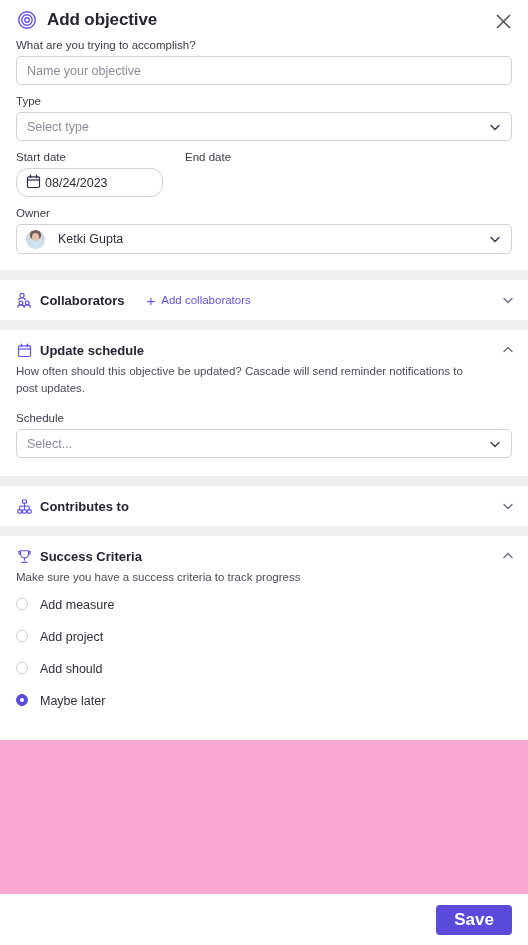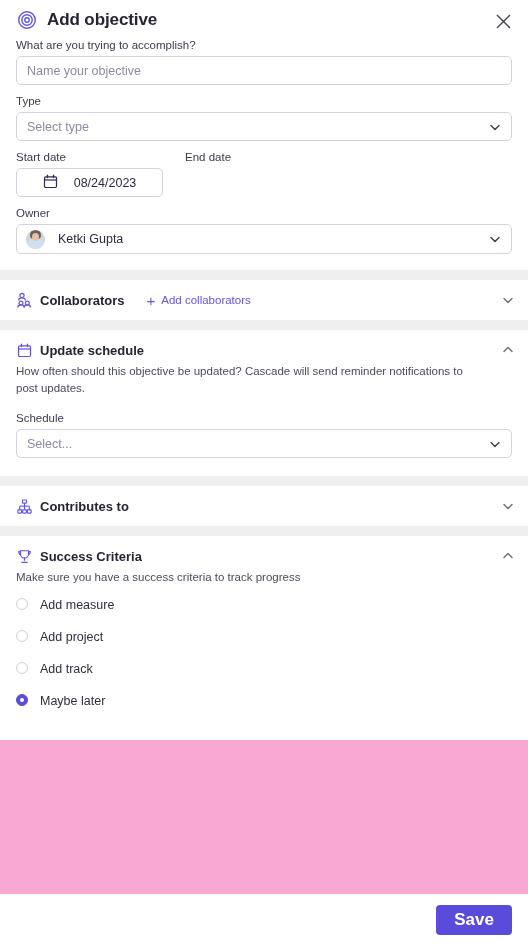--- a/index.html
+++ b/index.html
@@ -90,28 +90,27 @@
     top: 50%;
     transform: translateY(-50%);
     display: flex;
   }
 
   .date-row { display: flex; gap: 22px; }
   .date-col { width: 147px; }
   .date-box {
     height: 29px;
     border: 1px solid #d3d1dd;
-    border-radius: 5px;
+    border-radius: 12px;
     display: flex;
     align-items: center;
     padding: 0 9px;
-    gap: 16px;
+    gap: 4px;
     font-size: 12.5px;
     color: #2b2b3d;
-    justify-content: center;
   }
 
   .owner-box {
     height: 30px;
     border: 1px solid #d3d1dd;
     border-radius: 5px;
     display: flex;
     align-items: center;
     padding: 0 9px;
     gap: 13px;
@@ -439,21 +438,21 @@
         <div class="radio-row">
           <span class="radio"></span>
           <span class="radio-label">Add measure</span>
         </div>
         <div class="radio-row">
           <span class="radio"></span>
           <span class="radio-label">Add project</span>
         </div>
         <div class="radio-row">
           <span class="radio"></span>
-          <span class="radio-label">Add track</span>
+          <span class="radio-label">Add should</span>
         </div>
         <div class="radio-row">
           <span class="radio checked"></span>
           <span class="radio-label">Maybe later</span>
         </div>
       </div>
     </div>
 
   </div>
 

